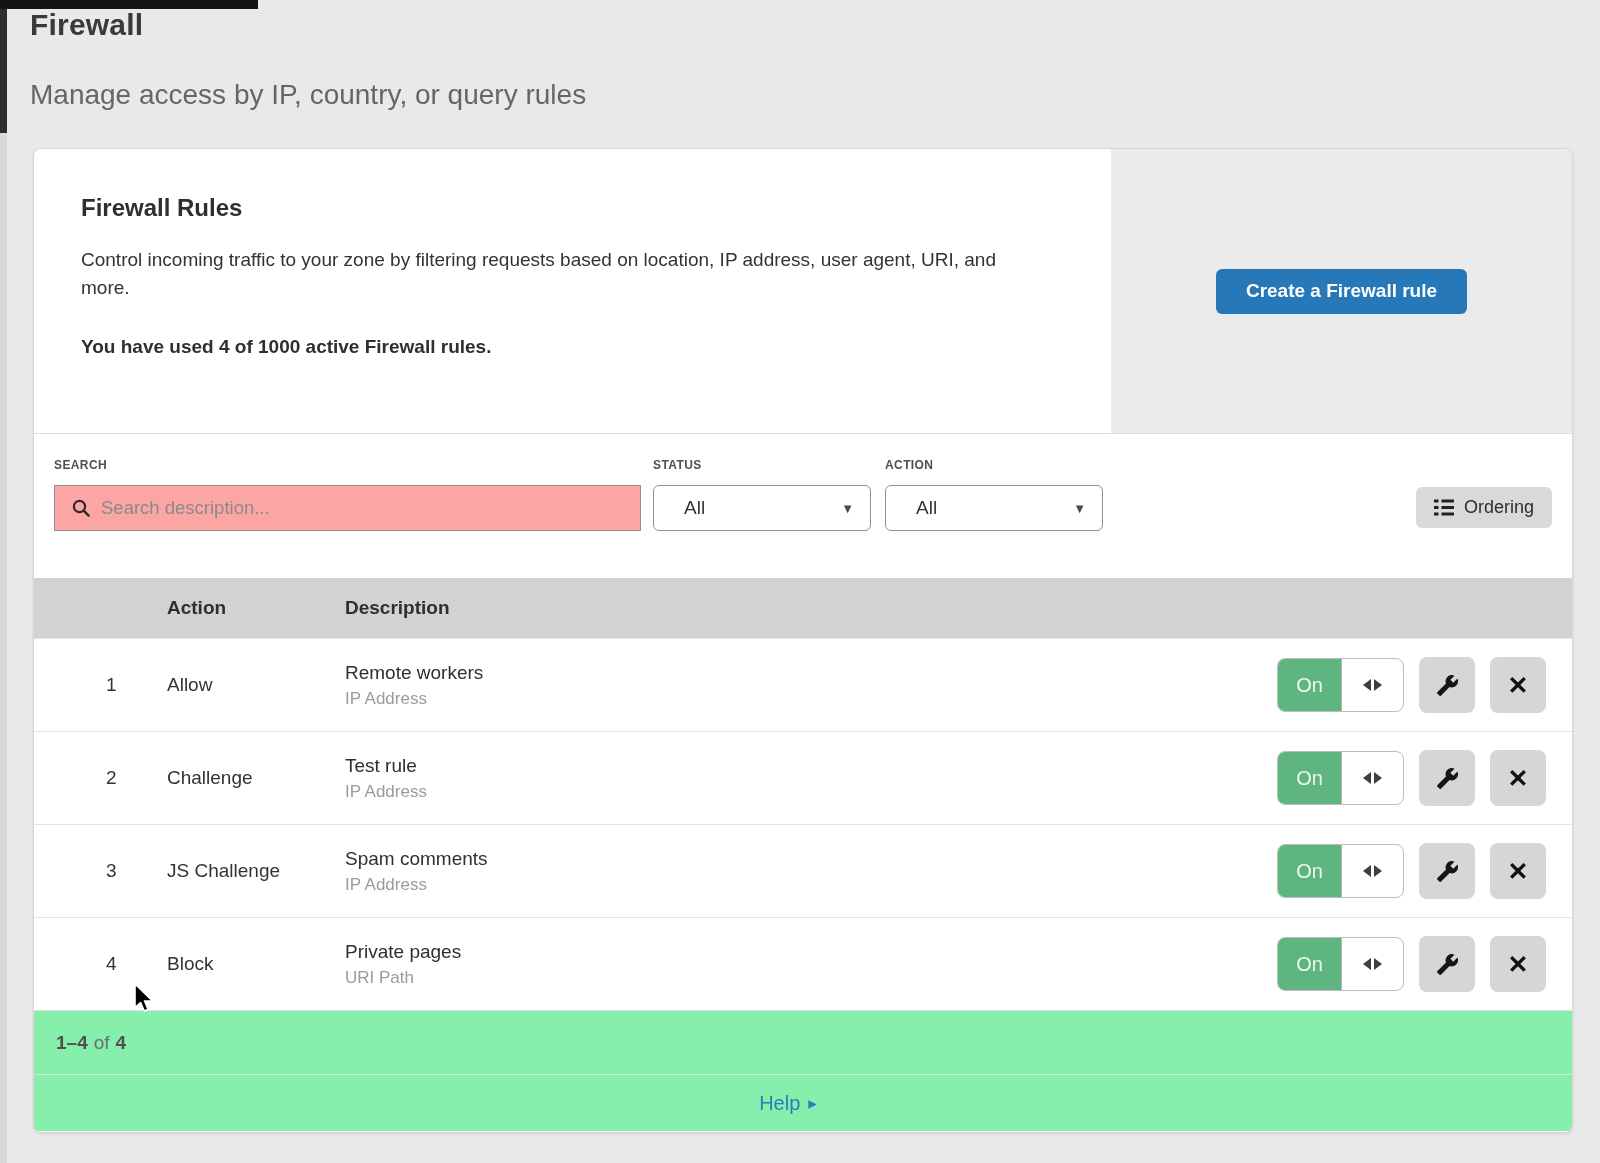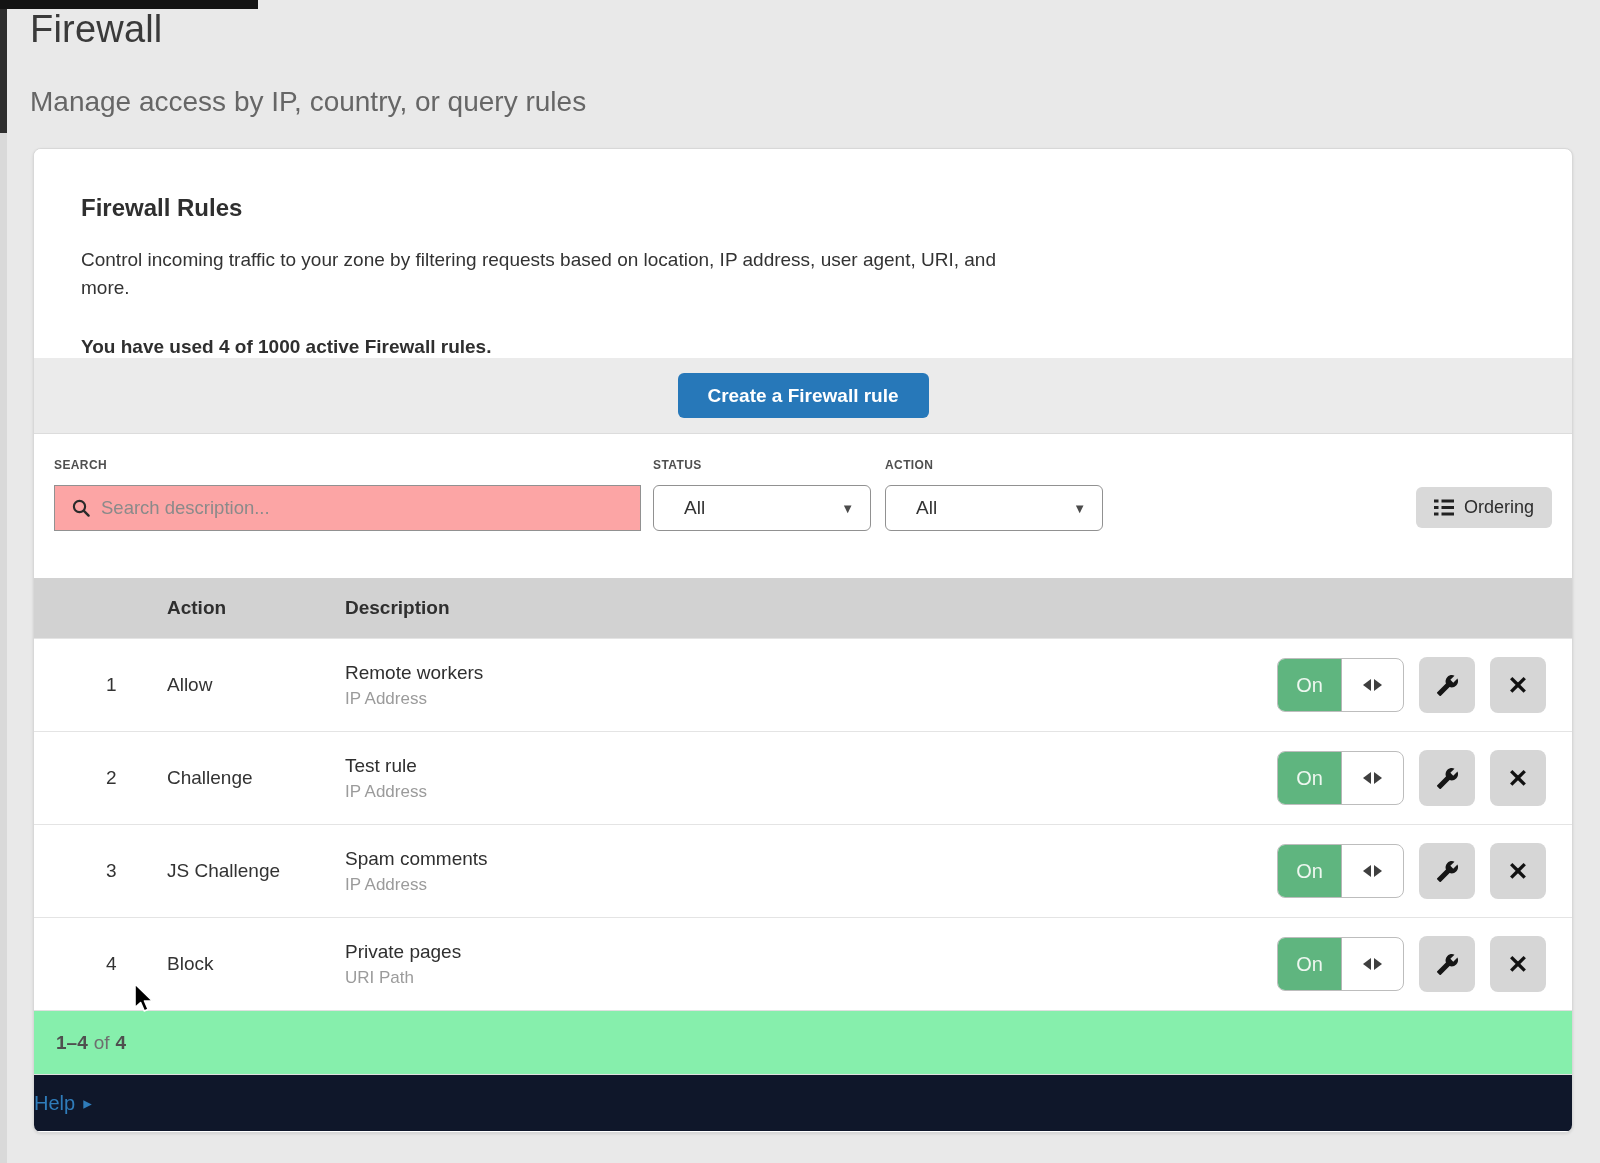--- a/index.html
+++ b/index.html
@@ -11,36 +11,36 @@
     color:#333;
     overflow:hidden;
   }
   
   .edge-left { position:absolute; left:0; top:0; width:7px; height:100%; background:#d9d9d9; }
   .artifact-left { position:absolute; left:0; top:0; width:7px; height:133px; background:#2e2e2e; }
   .artifact-top { position:absolute; left:0; top:0; width:258px; height:9px; background:#141414; }
 
   .page-title {
     position:absolute; left:30px; top:8px;
-    font-size:38px; font-weight:normal; color:#3a3a3a; letter-spacing:.2px;
+    font-size:30px; font-weight:bold; color:#3a3a3a; letter-spacing:.2px;
   }
   .page-subtitle {
-    position:absolute; left:30px; top:86px;
+    position:absolute; left:30px; top:79px;
     font-size:28px; font-weight:normal; color:#666;
   }
 
   .card {
     position:absolute; left:33px; top:148px; width:1540px; height:985px;
     background:#fff; border:1px solid #d8d8d8; border-radius:8px;
     box-shadow:0 1px 3px rgba(0,0,0,.10);
     overflow:hidden;
   }
 
   
-  .card-header { display:flex; height:285px; border-bottom:1px solid #dcdcdc;flex-direction:column; }
+  .card-header { display:flex; height:285px; border-bottom:1px solid #dcdcdc; }
   .card-header-left { width:1077px; background:#fff; padding:45px 40px 0 47px; }
   .card-header-left h2 { font-size:24px; font-weight:bold; color:#2f2f2f; }
   .card-description { margin-top:24px; font-size:19px; line-height:28px; color:#333; max-width:945px; }
   .card-usage { margin-top:34px; font-size:19px; font-weight:bold; color:#2f2f2f; }
   .card-header-right {
     flex:1; background:#ebebeb;
     display:flex; align-items:center; justify-content:center;
   }
   .btn-primary {
     width:251px; height:45px; border:none; border-radius:6px;
@@ -119,22 +119,22 @@
   .wrench-svg { transform:scaleX(-1); }
 
   
   .pagination {
     height:64px; border-top:1px solid #e0e0e0; background:#86efac;
     display:flex; align-items:center; padding-left:22px; font-size:19px;
   }
   .pagination .pg-bold { font-weight:bold; color:#4f4f4f; }
   .pagination .pg-of { color:#6e6e6e; margin:0 6px; }
   .card-footer {
-    height:57px; border-top:1px solid #e0e0e0; background:#0f172a;
-    display:flex; align-items:center; justify-content:flex-start; padding-right:30px;
+    height:57px; border-top:1px solid #e0e0e0; background:#86efac;
+    display:flex; align-items:center; justify-content:center; padding-right:30px;
   }
   .help-link {
     display:flex; align-items:center; gap:8px; cursor:pointer; text-decoration:none;
     font-size:20px; color:#2f7cba;
   }
   .help-arrow { font-size:17px; line-height:1; color:#2f7cba; }
 
   .cursor { position:absolute; left:133px; top:983px; z-index:50; pointer-events:none; }
 </style>
 </head>

